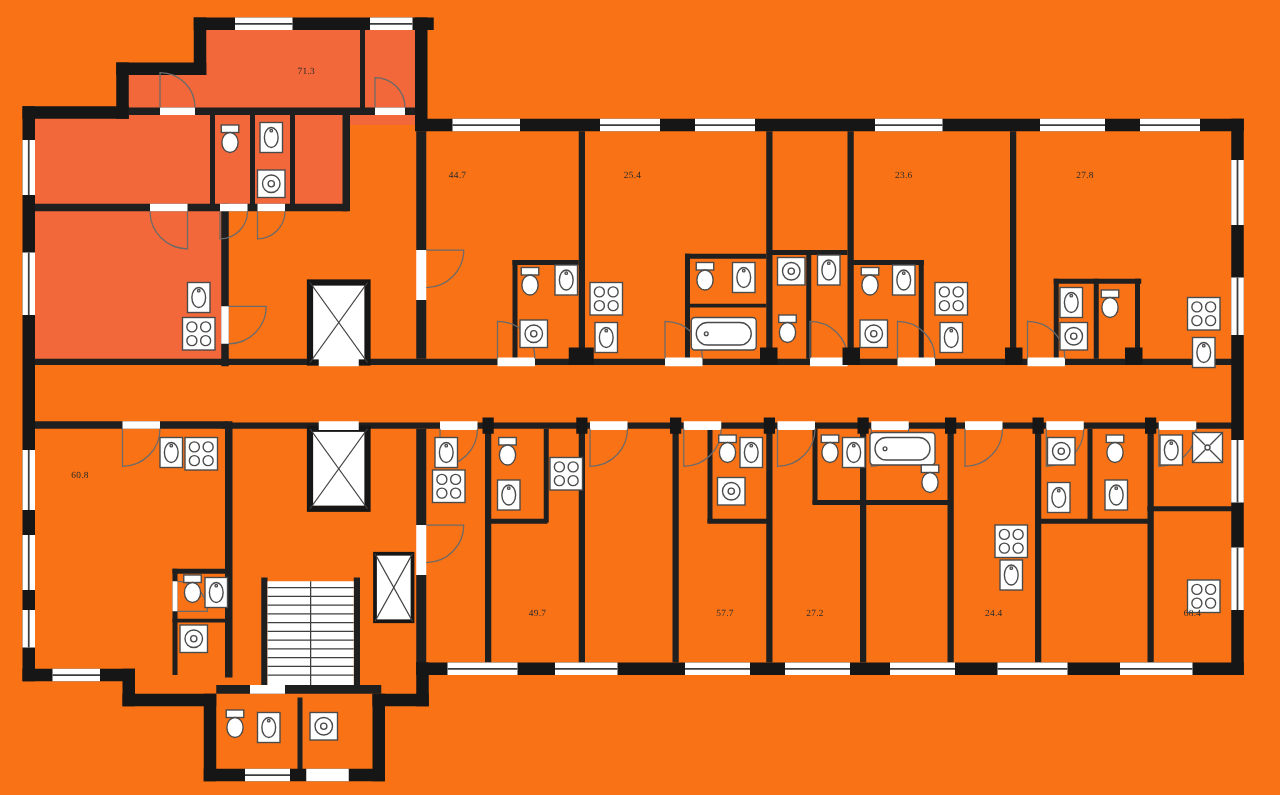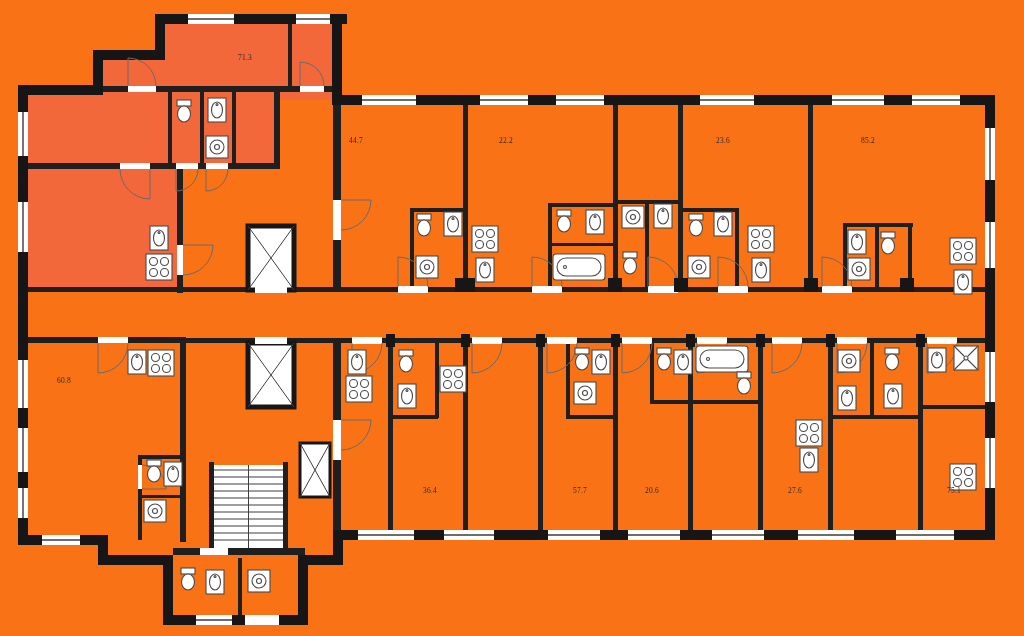--- a/index.html
+++ b/index.html
@@ -418,24 +418,24 @@
     <rect x="536" y="334" width="9" height="13"></rect>
     <rect x="611" y="334" width="9" height="13"></rect>
     <rect x="686" y="334" width="9" height="13"></rect>
     <rect x="756" y="334" width="9" height="13"></rect>
     <rect x="826" y="334" width="9" height="13"></rect>
     <rect x="916" y="334" width="9" height="13"></rect>
   </g>
 </svg>
 
 <span class="area-label" style="left:245px;top:57px">71.3</span>
-<span class="area-label" style="left:356px;top:140px">44.7</span>
-<span class="area-label" style="left:506px;top:140px">22.2</span>
+<span class="area-label" style="left:366px;top:140px">44.7</span>
+<span class="area-label" style="left:506px;top:140px">25.4</span>
 <span class="area-label" style="left:723px;top:140px">23.6</span>
-<span class="area-label" style="left:868px;top:140px">85.2</span>
+<span class="area-label" style="left:868px;top:140px">27.8</span>
 <span class="area-label" style="left:64px;top:380px">60.8</span>
-<span class="area-label" style="left:430px;top:490px">36.4</span>
+<span class="area-label" style="left:430px;top:490px">49.7</span>
 <span class="area-label" style="left:580px;top:490px">57.7</span>
-<span class="area-label" style="left:652px;top:490px">20.6</span>
-<span class="area-label" style="left:795px;top:490px">27.6</span>
-<span class="area-label" style="left:954px;top:490px">75.1</span>
+<span class="area-label" style="left:652px;top:490px">27.2</span>
+<span class="area-label" style="left:795px;top:490px">24.4</span>
+<span class="area-label" style="left:954px;top:490px">68.4</span>
 
 </div>
 
 </body></html>

